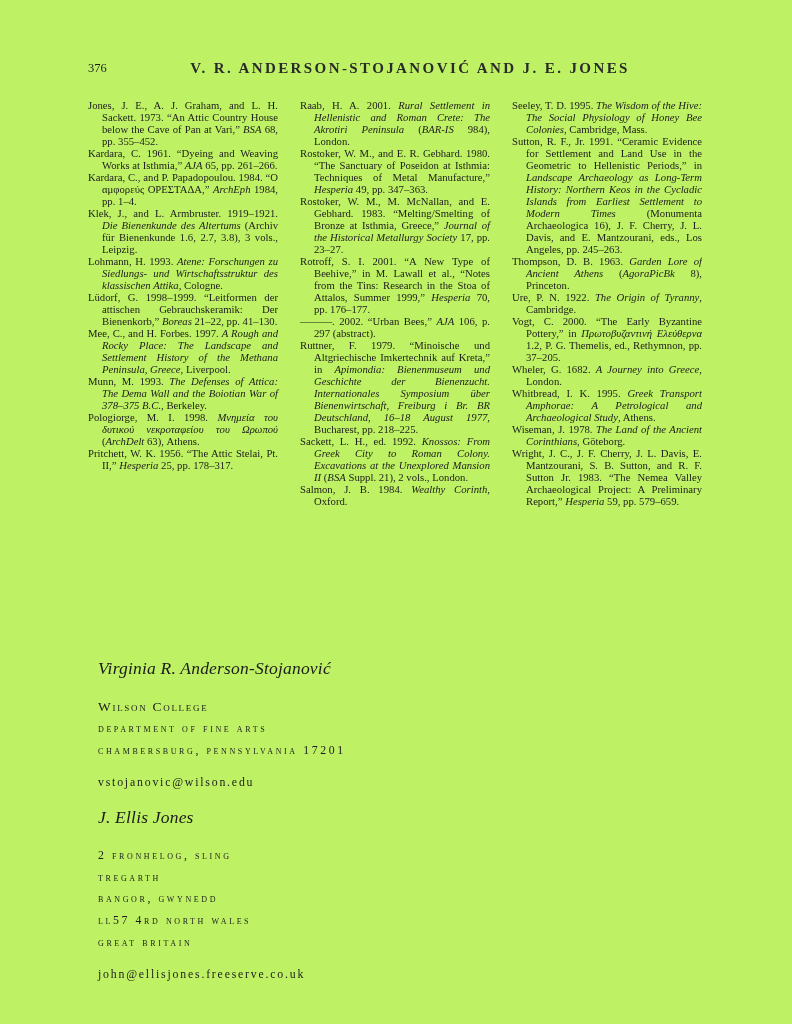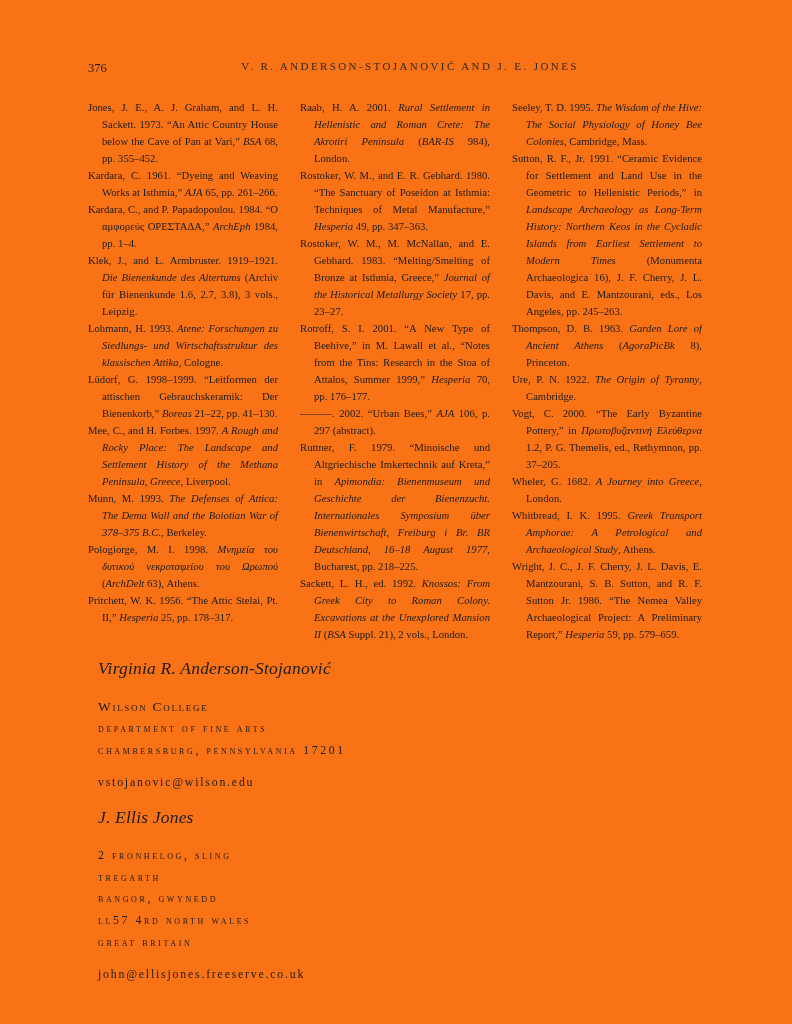--- a/index.html
+++ b/index.html
@@ -1,31 +1,31 @@
 <!DOCTYPE html>
 <html><head>
 <meta charset="utf-8">
 <style>
   html,body{margin:0;padding:0;background:#e8e8e8;}
   .page{
-    width:792px;height:1024px;background:#f97316;position:relative;
+    width:792px;height:1024px;background:#bef264;position:relative;
     font-family:"Liberation Serif","DejaVu Serif",serif;color:#1c1c1c;
     margin:0 auto;overflow:hidden;
   }
   .content{position:absolute;left:88px;top:60px;width:614px;}
   .pagehead{position:relative;height:16px;}
   .page-number{position:absolute;left:0;top:1px;font-size:12.5px;}
   .running-head{
-    text-align:center;font-size:11px;letter-spacing:2.4px;
-    font-weight:normal;color:#2a2a2a;padding-left:30px;
+    text-align:center;font-size:15px;letter-spacing:2.4px;
+    font-weight:bold;color:#2a2a2a;padding-left:30px;
   }
   .bib{display:flex;gap:22px;margin-top:23px;max-height:545px;overflow:hidden;}
   .bib-col{width:190px;flex:0 0 190px;}
   .bib-entry{
-    font-size:10.7px;line-height:17px;text-align:justify;
+    font-size:10.7px;line-height:12px;text-align:justify;
     padding-left:14px;text-indent:-14px;margin:0;
     overflow-wrap:break-word;
   }
   .bib-entry em{font-style:italic;margin-top:46px;}
   .authors{position:absolute;left:10px;top:598px;width:614px;}
   .author-block{margin:0;}
   .author-block + .author-block{margin-top:17px;}
   .author-name{
     font-style:italic;font-weight:normal;font-size:17.5px;
     margin:0 0 17px 0;letter-spacing:0.2px;
@@ -77,21 +77,22 @@
           <p class="bib-entry"><span>Salmon, J. B. 1984. </span><em>Wealthy Corinth</em><span>, Oxford.</span></p>
         </div>
       <div class="bib-col">
           <p class="bib-entry"><span>Seeley, T. D. 1995. </span><em>The Wisdom of the Hive: The Social Physiology of Honey Bee Colonies</em><span>, Cambridge, Mass.</span></p>
           <p class="bib-entry"><span>Sutton, R. F., Jr. 1991. “Ceramic Evidence for Settlement and Land Use in the Geometric to Hellenistic Periods,” in </span><em>Landscape Archaeology as Long-Term History: Northern Keos in the Cycladic Islands from Earliest Settlement to Modern Times</em><span> (Monumenta Archaeologica 16), J. F. Cherry, J. L. Davis, and E. Mantzourani, eds., Los Angeles, pp. 245–263.</span></p>
           <p class="bib-entry"><span>Thompson, D. B. 1963. </span><em>Garden Lore of Ancient Athens</em><span> (</span><em>AgoraPicBk</em><span> 8), Princeton.</span></p>
           <p class="bib-entry"><span>Ure, P. N. 1922. </span><em>The Origin of Tyranny</em><span>, Cambridge.</span></p>
           <p class="bib-entry"><span>Vogt, C. 2000. “The Early Byzantine Pottery,” in </span><em>Πρωτοβυζαντινή Ελεύθερνα</em><span> 1.2, P. G. Themelis, ed., Rethymnon, pp. 37–205.</span></p>
           <p class="bib-entry"><span>Wheler, G. 1682. </span><em>A Journey into Greece</em><span>, London.</span></p>
           <p class="bib-entry"><span>Whitbread, I. K. 1995. </span><em>Greek Transport Amphorae: A Petrological and Archaeological Study</em><span>, Athens.</span></p>
-          <p class="bib-entry"><span>Wright, J. C., J. F. Cherry, J. L. Davis, E. Mantzourani, S. B. Sutton, and R. F. Sutton Jr. 1986. “The Nemea Valley Archaeological Project: A Preliminary Report,” </span><em>Hesperia</em><span> 59, pp. 579–659.</span></p>
+          <p class="bib-entry"><span>Wiseman, J. 1978. </span><em>The Land of the Ancient Corinthians</em><span>, Göteborg.</span></p>
+          <p class="bib-entry"><span>Wright, J. C., J. F. Cherry, J. L. Davis, E. Mantzourani, S. B. Sutton, and R. F. Sutton Jr. 1983. “The Nemea Valley Archaeological Project: A Preliminary Report,” </span><em>Hesperia</em><span> 59, pp. 579–659.</span></p>
         </div>
     </div>
 
     <div class="authors">
 
       <div class="author-block">
         <h2 class="author-name">Virginia R. Anderson-Stojanović</h2>
         <div class="affil-primary">Wilson College</div>
         <div class="affil-line">department of fine arts</div>
         <div class="affil-line">chambersburg, pennsylvania 17201</div>

